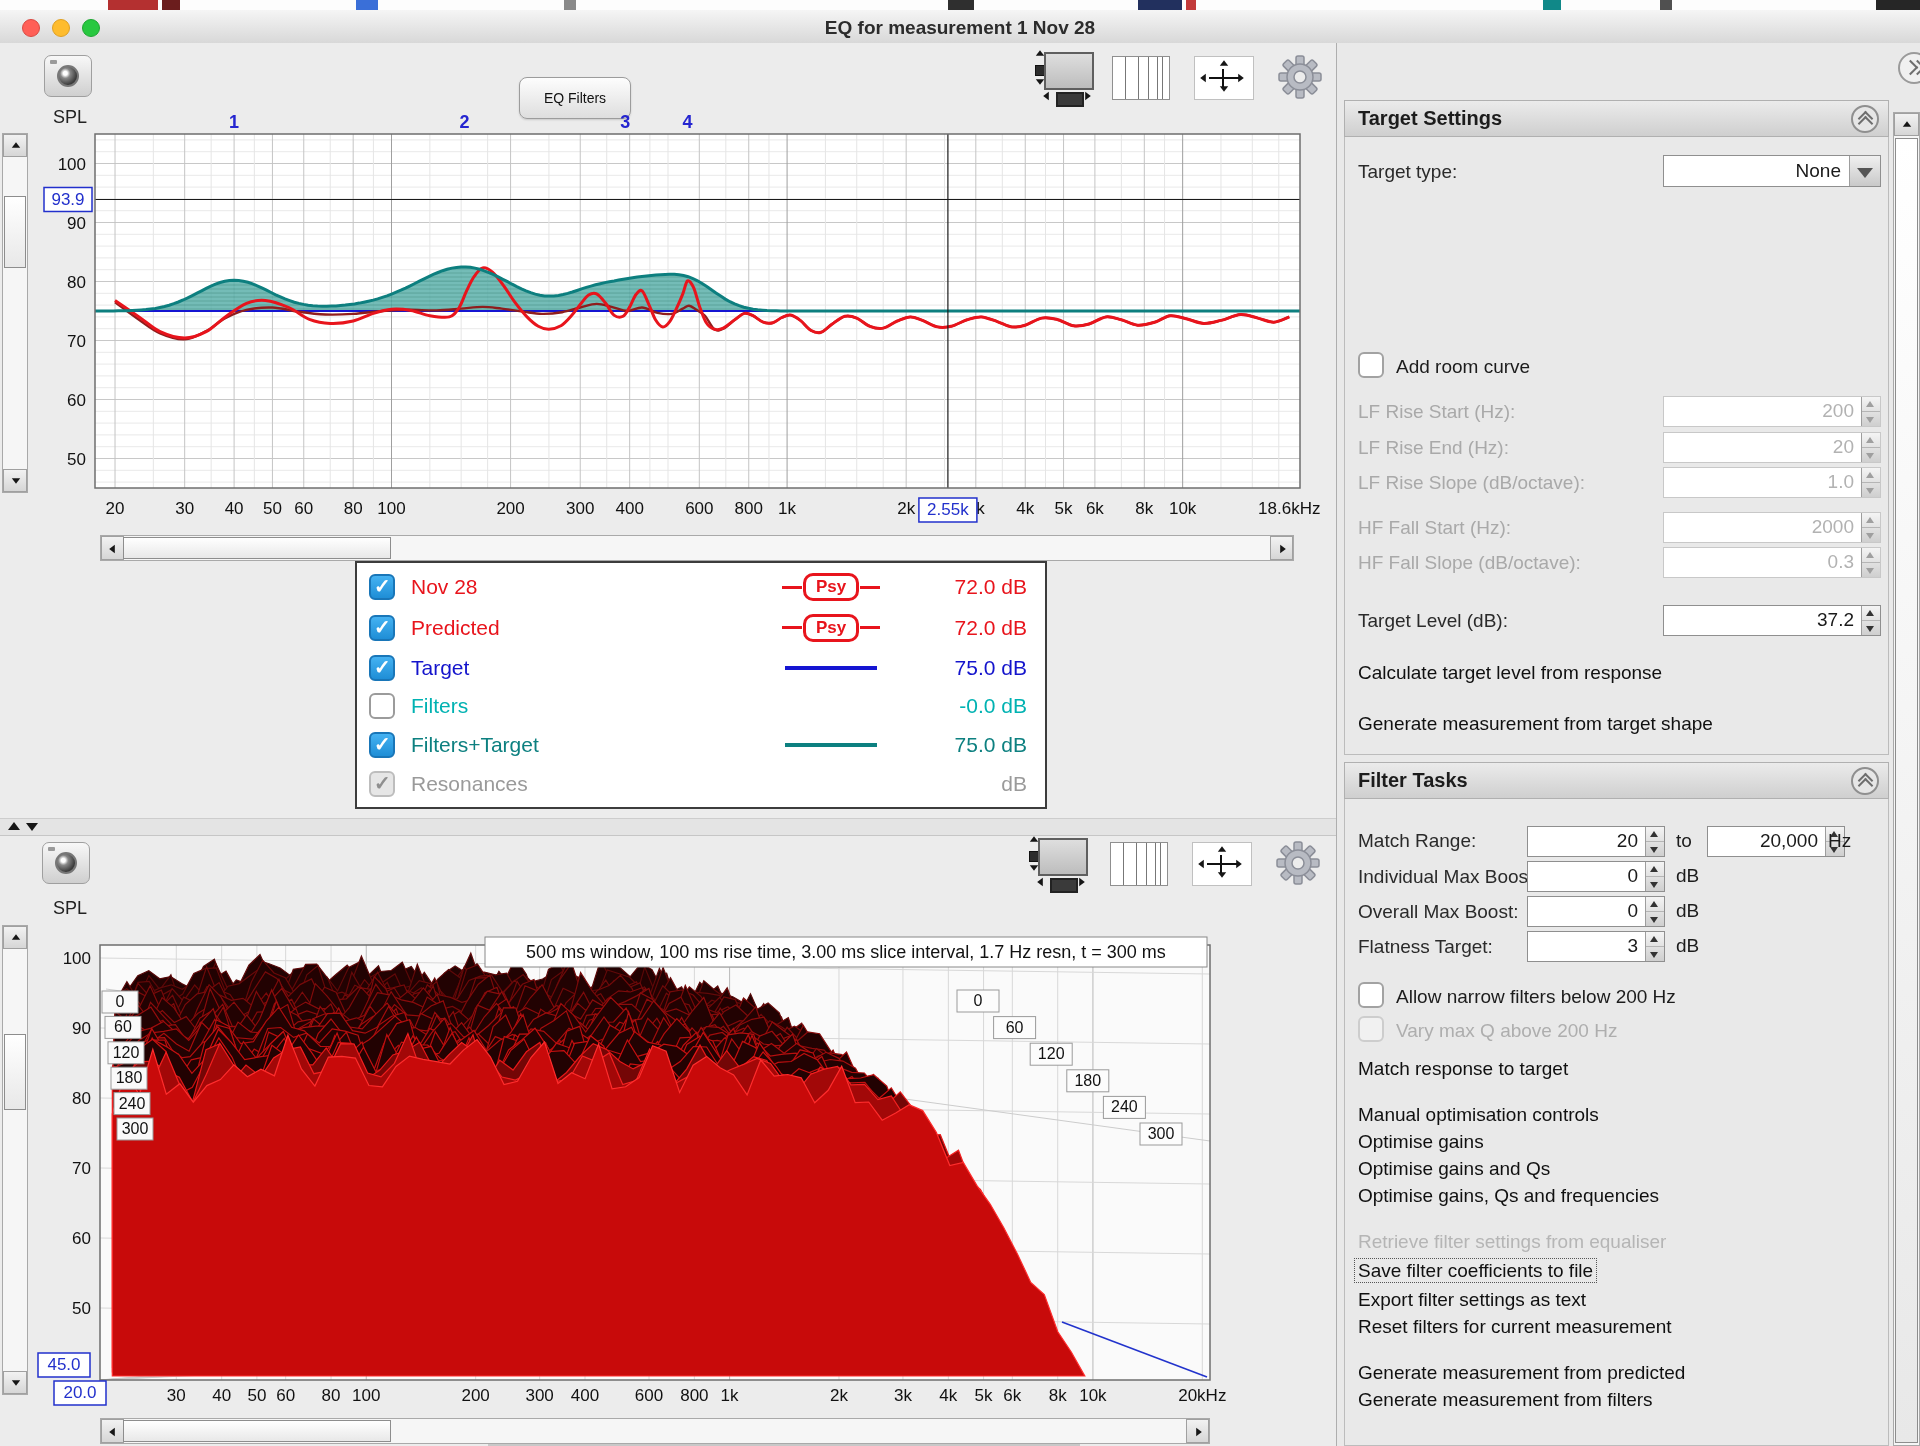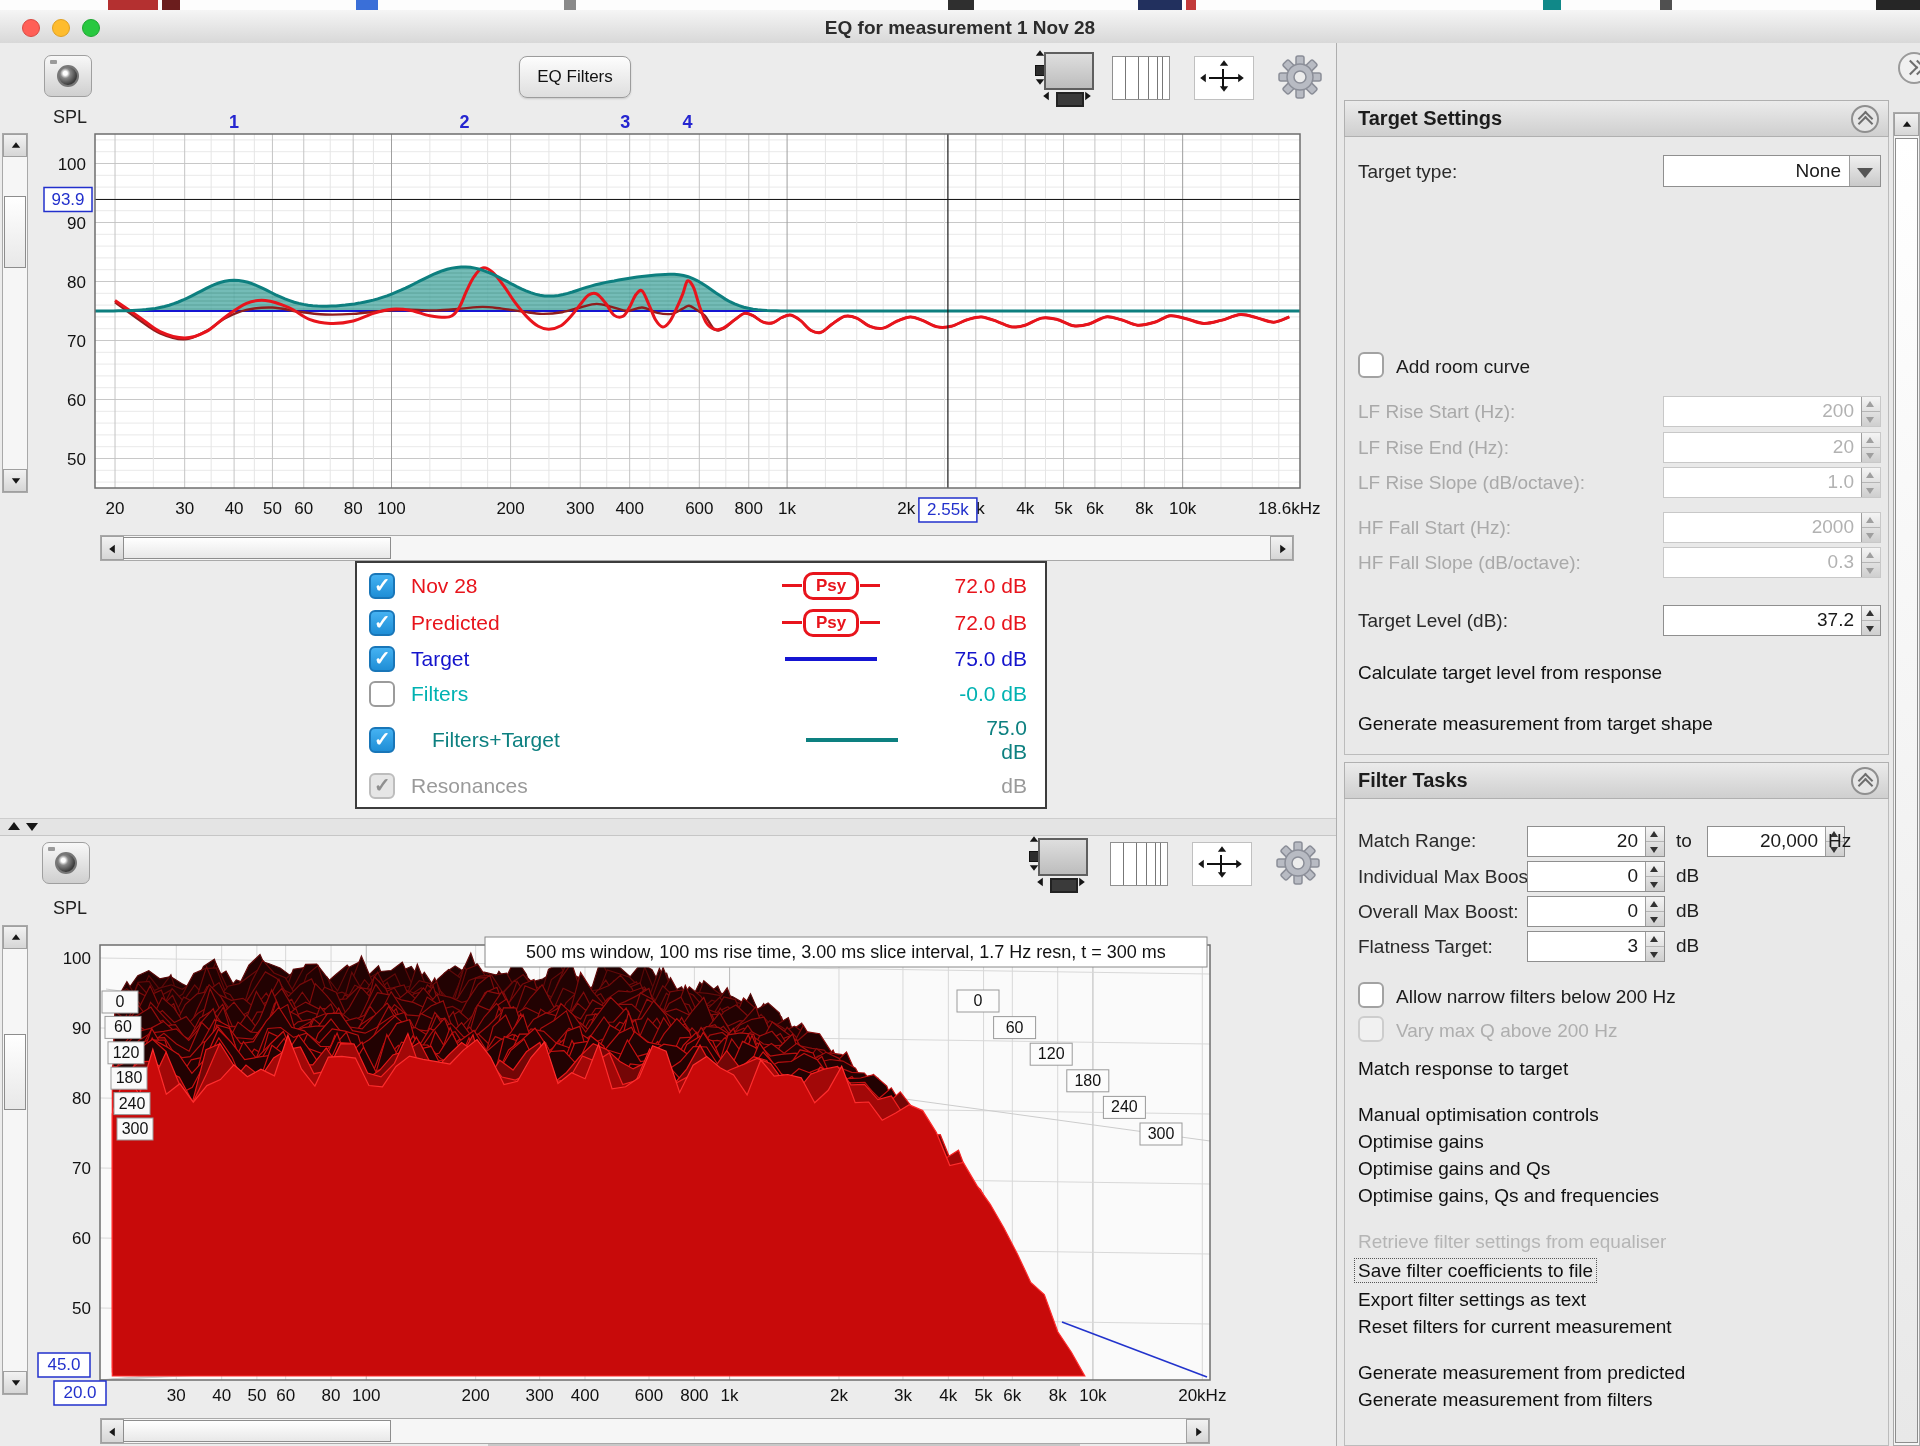--- a/index.html
+++ b/index.html
@@ -12,21 +12,21 @@
   
   #titlebar{position:absolute;left:0;top:10px;width:1920px;height:33px;
      background:linear-gradient(#f5f5f5,#d8d8d8);border-bottom:1px solid #a6a6a6;}
   .light{position:absolute;top:9px;width:16px;height:16px;border-radius:50%;}
   #title{position:absolute;left:0;right:0;top:7px;text-align:center;font-weight:bold;font-size:19px;color:#2c2c2c;}
   
   #leftpane{position:absolute;left:0;top:43px;width:1336px;height:1403px;background:#ececec;}
   #rightpane{position:absolute;left:1336px;top:43px;width:584px;height:1403px;background:#e9e9e9;border-left:1px solid #aeaeae;}
   
   .pushbtn{position:absolute;background:linear-gradient(#fdfdfd,#dedede);border:1px solid #9c9c9c;border-radius:8px;
-     font-size:17px;text-align:center;color:#111;box-shadow:0 1px 2px rgba(0,0,0,.15);}
+     font-size:14px;text-align:center;color:#111;box-shadow:0 1px 2px rgba(0,0,0,.15);margin-top:21px;}
   
   .camera{position:absolute;width:46px;height:40px;background:linear-gradient(#f8f8f8,#cfcfcf);
      border:1px solid #9f9f9f;border-radius:7px;}
   .camera i{position:absolute;left:12px;top:9px;width:22px;height:22px;border-radius:50%;
      background:radial-gradient(circle at 35% 35%,#fff 0 12%,#888 30%,#3c3c3c 70%);border:2px solid #777;box-sizing:border-box;}
   .camera b{position:absolute;left:5px;top:4px;width:7px;height:4px;background:#9a9a9a;border-radius:1px;}
   
   .limits{position:absolute;width:66px;height:56px;}
   .limits .rect{position:absolute;left:10px;top:4px;width:46px;height:34px;background:linear-gradient(#dedede,#bdbdbd);
      border:2px solid #5f5f5f;}
@@ -303,21 +303,21 @@
         <span class="lval" style="color: rgb(20, 20, 204);">75.0 dB</span>
       </div>
       <div class="lrow">
         <span class="cb"></span>
         <span class="llabel" style="color: rgb(0, 178, 178);">Filters</span>
         <span class="lsym"></span>
         <span class="lval" style="color: rgb(0, 178, 178);">-0.0 dB</span>
       </div>
       <div class="lrow">
         <span class="cb on"></span>
-        <span class="llabel" style="color: rgb(13, 128, 128); margin-left: 21px;">Filters+Target</span>
+        <span class="llabel" style="color: rgb(13, 128, 128);">Filters+Target</span>
         <span class="lsym">
           <i class="lline" style="background: rgb(13, 128, 128);"></i>
         </span>
         <span class="lval" style="color: rgb(13, 128, 128);">75.0 dB</span>
       </div>
       <div class="lrow">
         <span class="cb on dis"></span>
         <span class="llabel" style="color: rgb(154, 154, 154);">Resonances</span>
         <span class="lsym"></span>
         <span class="lval" style="color: rgb(154, 154, 154);">dB</span>

